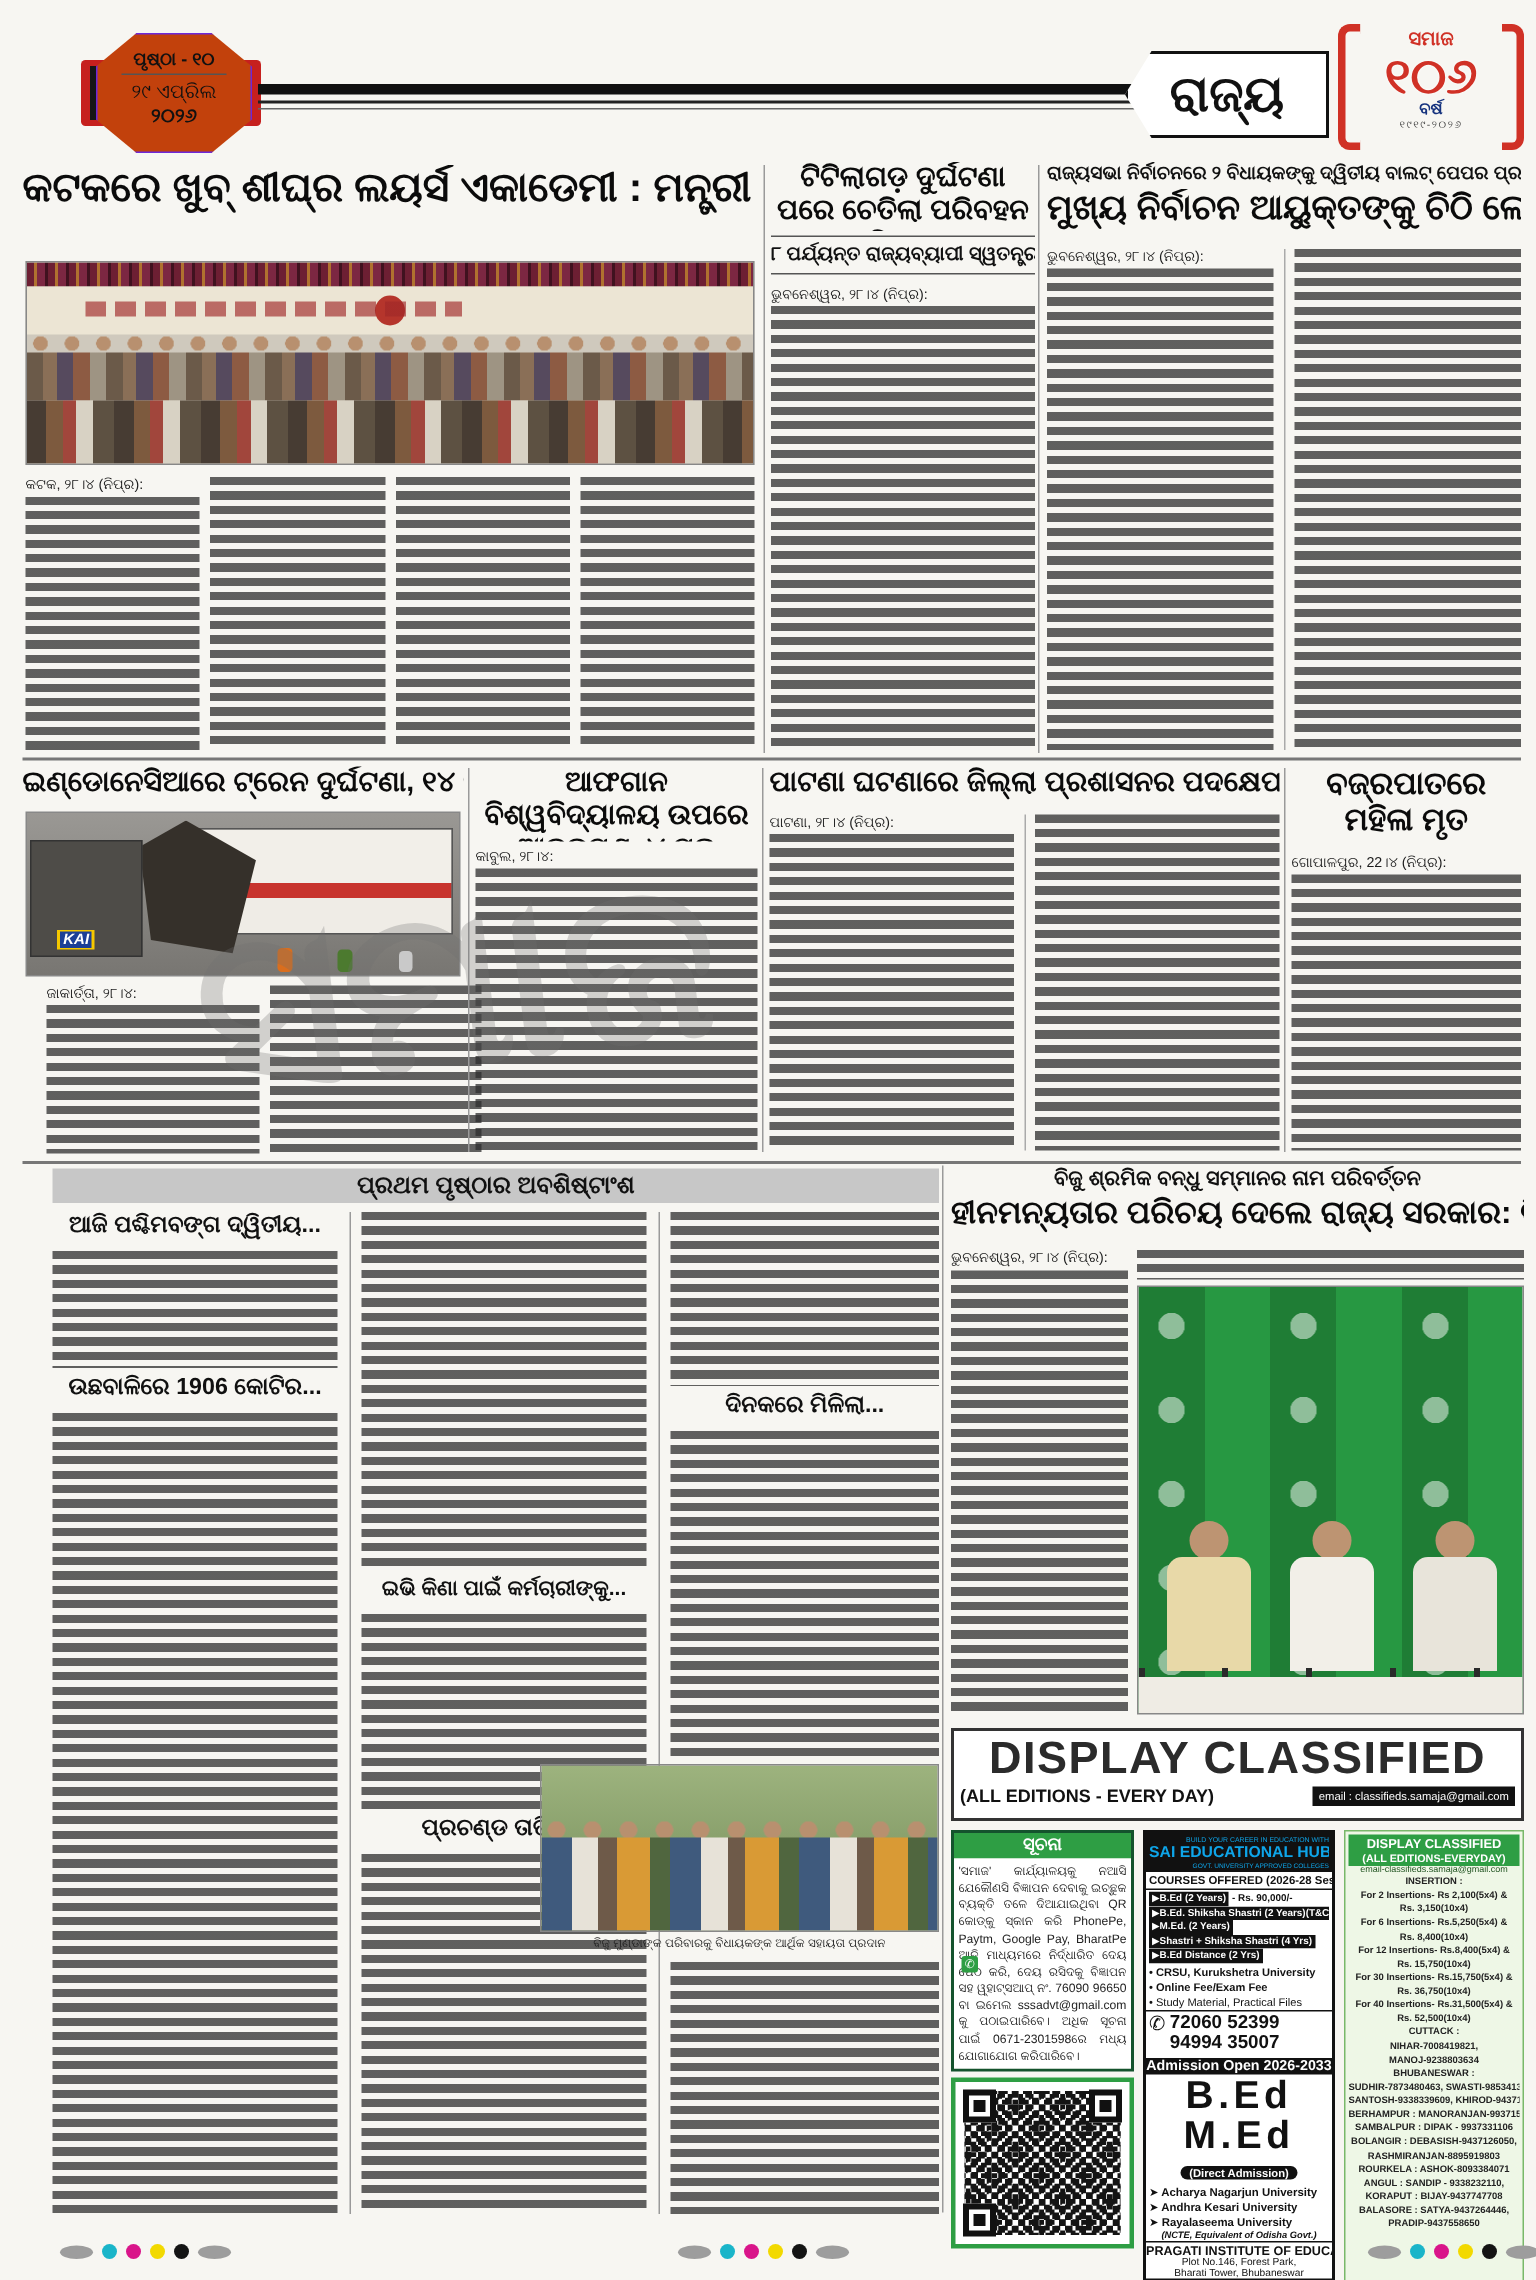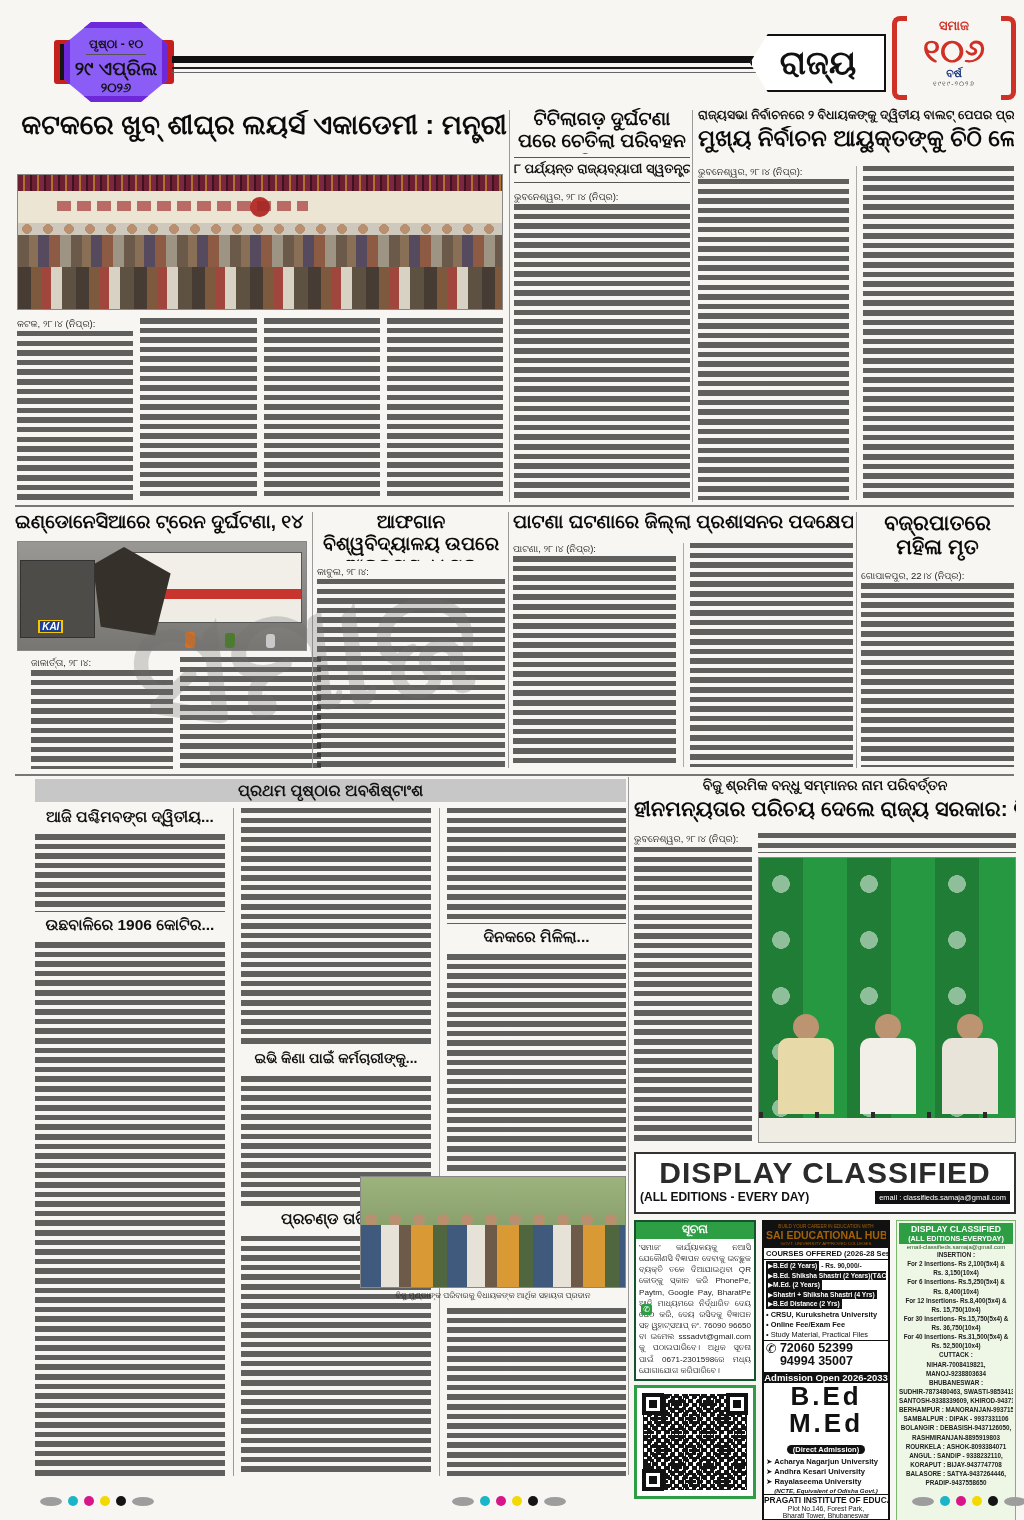--- a/index.html
+++ b/index.html
@@ -1,30 +1,30 @@
 <!DOCTYPE html>
 <html><head>
 <meta charset="utf-8">
 <style>
   *{box-sizing:border-box;margin:0;padding:0}
   html,body{width:1024px;height:1520px}
   body{position:relative;background:#f7f6f2;font-family:"Liberation Sans","DejaVu Sans",sans-serif;color:#111;overflow:hidden}
   .abs{position:absolute}
   .vr{position:absolute;width:1px;background:#9a9a9a}
   .hr{position:absolute;height:2px;background:#777}
-  .hl{font-weight:800;color:#0b0b0b;text-align:right;overflow:hidden;white-space:nowrap;line-height:1.12}
+  .hl{font-weight:800;color:#0b0b0b;text-align:left;overflow:hidden;white-space:nowrap;line-height:1.12}
   .hl2{font-weight:800;color:#0b0b0b;text-align:center;overflow:hidden;line-height:1.15}
   .sh{font-weight:800;text-align:center;overflow:hidden;white-space:nowrap;color:#111}
   .dl{font-size:9.5px;color:#1d1d1d;line-height:1.2;margin-bottom:2px}
   .fl{background:repeating-linear-gradient(to bottom,rgba(45,45,45,.75) 0 5.5px,transparent 5.5px 9.6px)}
   .cols{display:flex;gap:7px}
   .col{flex:1;display:flex;flex-direction:column}
   .thinrule{height:1px;background:#555;margin:3px 0}
   
-  .badge{clip-path:polygon(26% 0,74% 0,100% 28%,100% 72%,74% 100%,26% 100%,0 72%,0 28%);background:#8b5cf6;border:6px solid #6d28d9;text-align:center}
+  .badge{clip-path:polygon(26% 0,74% 0,100% 28%,100% 72%,74% 100%,26% 100%,0 72%,0 28%);background:#c2410c;border:1px solid #6d28d9;text-align:center}
   .sectionbox{clip-path:polygon(13% 0,100% 0,100% 100%,13% 100%,0 50%);background:#fff;border:2px solid #111;display:flex;align-items:center;justify-content:center}
   .brk{position:absolute;top:6px;bottom:6px;width:15px;border:5px solid #d03126}
   
   .ph{position:absolute;overflow:hidden;background:#cfc9bd;border:1px solid #888}
   .curtain{height:16px;background:repeating-linear-gradient(90deg,#6d1f33 0 5px,#b0712f 5px 7px,#7c2742 7px 12px,#40121f 12px 14px)}
   .banner{height:32px;background:#ece5d4;position:relative}
   .banner i{position:absolute;left:50%;top:6px;width:20px;height:20px;margin-left:-10px;border-radius:50%;background:#b5352c}
   .banner u{position:absolute;left:8%;top:10px;right:40%;height:10px;background:repeating-linear-gradient(90deg,rgba(160,40,40,.65) 0 14px,transparent 14px 20px);text-decoration:none}
   .heads{height:12px;background:radial-gradient(circle 5px at 9px 6px,#b8906f 95%,transparent) 0 0/21px 12px repeat}
   .crowd1{height:32px;background:repeating-linear-gradient(90deg,#6b5a49 0 11px,#8a6f57 11px 20px,#564a5e 20px 31px,#8d5b43 31px 42px,#9e9483 42px 53px)}
@@ -44,21 +44,21 @@
   .regs .c{width:10px;height:10px;border-radius:50%}
 </style>
 </head>
 <body>
 
 <div class="abs" style="left:54px;top:40px;width:120px;height:44px;background:#c6201e;border-radius:3px"></div>
 <div class="abs" style="left:60px;top:44px;width:108px;height:36px;background:#151515"></div>
 <div class="abs badge" style="left:64px;top:22px;width:104px;height:80px;padding-top:9px">
   <div style="font-size:12px;font-weight:700">ପୃଷ୍ଠା - ୧୦</div>
   <div class="thinrule" style="margin:3px 16px"></div>
-  <div style="font-size:19px;font-weight:700">୨୯ ଏପ୍ରିଲ</div>
+  <div style="font-size:13px;font-weight:400">୨୯ ଏପ୍ରିଲ</div>
   <div style="font-size:13px;font-weight:700">୨୦୨୬</div>
 </div>
 <div class="abs" style="left:172px;top:56px;width:586px;height:7px;background:#111"></div>
 <div class="abs" style="left:172px;top:67px;width:586px;height:2px;background:#222"></div>
 <div class="abs" style="left:172px;top:72px;width:586px;height:1px;background:#666"></div>
 <div class="abs sectionbox" style="left:750px;top:34px;width:136px;height:58px">
   <span style="font-size:33px;font-weight:800">ରାଜ୍ୟ</span>
 </div>
 <div class="abs" style="left:892px;top:10px;width:124px;height:96px;text-align:center">
   <span class="brk" style="left:0;border-right:none;border-radius:8px 0 0 8px"></span>
@@ -248,21 +248,21 @@
       </div>
       <div class="qrbox" style="margin-top:4px;height:114px">
         <div class="qrp"></div>
         <span class="fq" style="left:5px;top:5px"></span>
         <span class="fq" style="right:5px;top:5px"></span>
         <span class="fq" style="left:5px;bottom:5px"></span>
       </div>
     </div>
 
     <div style="width:128px;border:2px solid #111;background:#fff">
-      <div style="background:#111;color:#a16207;padding:2px;text-align:center">
+      <div style="background:#111;color:#0ea5e9;padding:2px;text-align:right">
         <div style="font-size:4.6px">BUILD YOUR CAREER IN EDUCATION WITH</div>
         <div style="font-size:10.5px;font-weight:800;white-space:nowrap;overflow:hidden">SAI EDUCATIONAL HUB</div>
         <div style="font-size:4.4px">GOVT. UNIVERSITY APPROVED COLLEGES</div>
       </div>
       <div style="font-size:7.6px;font-weight:800;border-bottom:1px solid #111;padding:1px 2px;white-space:nowrap;overflow:hidden">COURSES OFFERED (2026-28 Session)</div>
       <div style="padding:1px 2px">
           <div style="font-size:6.6px;line-height:1.45;display:flex;gap:2px;overflow:hidden;white-space:nowrap">
             <span class="chip">▶B.Ed (2 Years)</span>
             <span style="font-weight:700">-  Rs.  90,000/-</span>
           </div>

